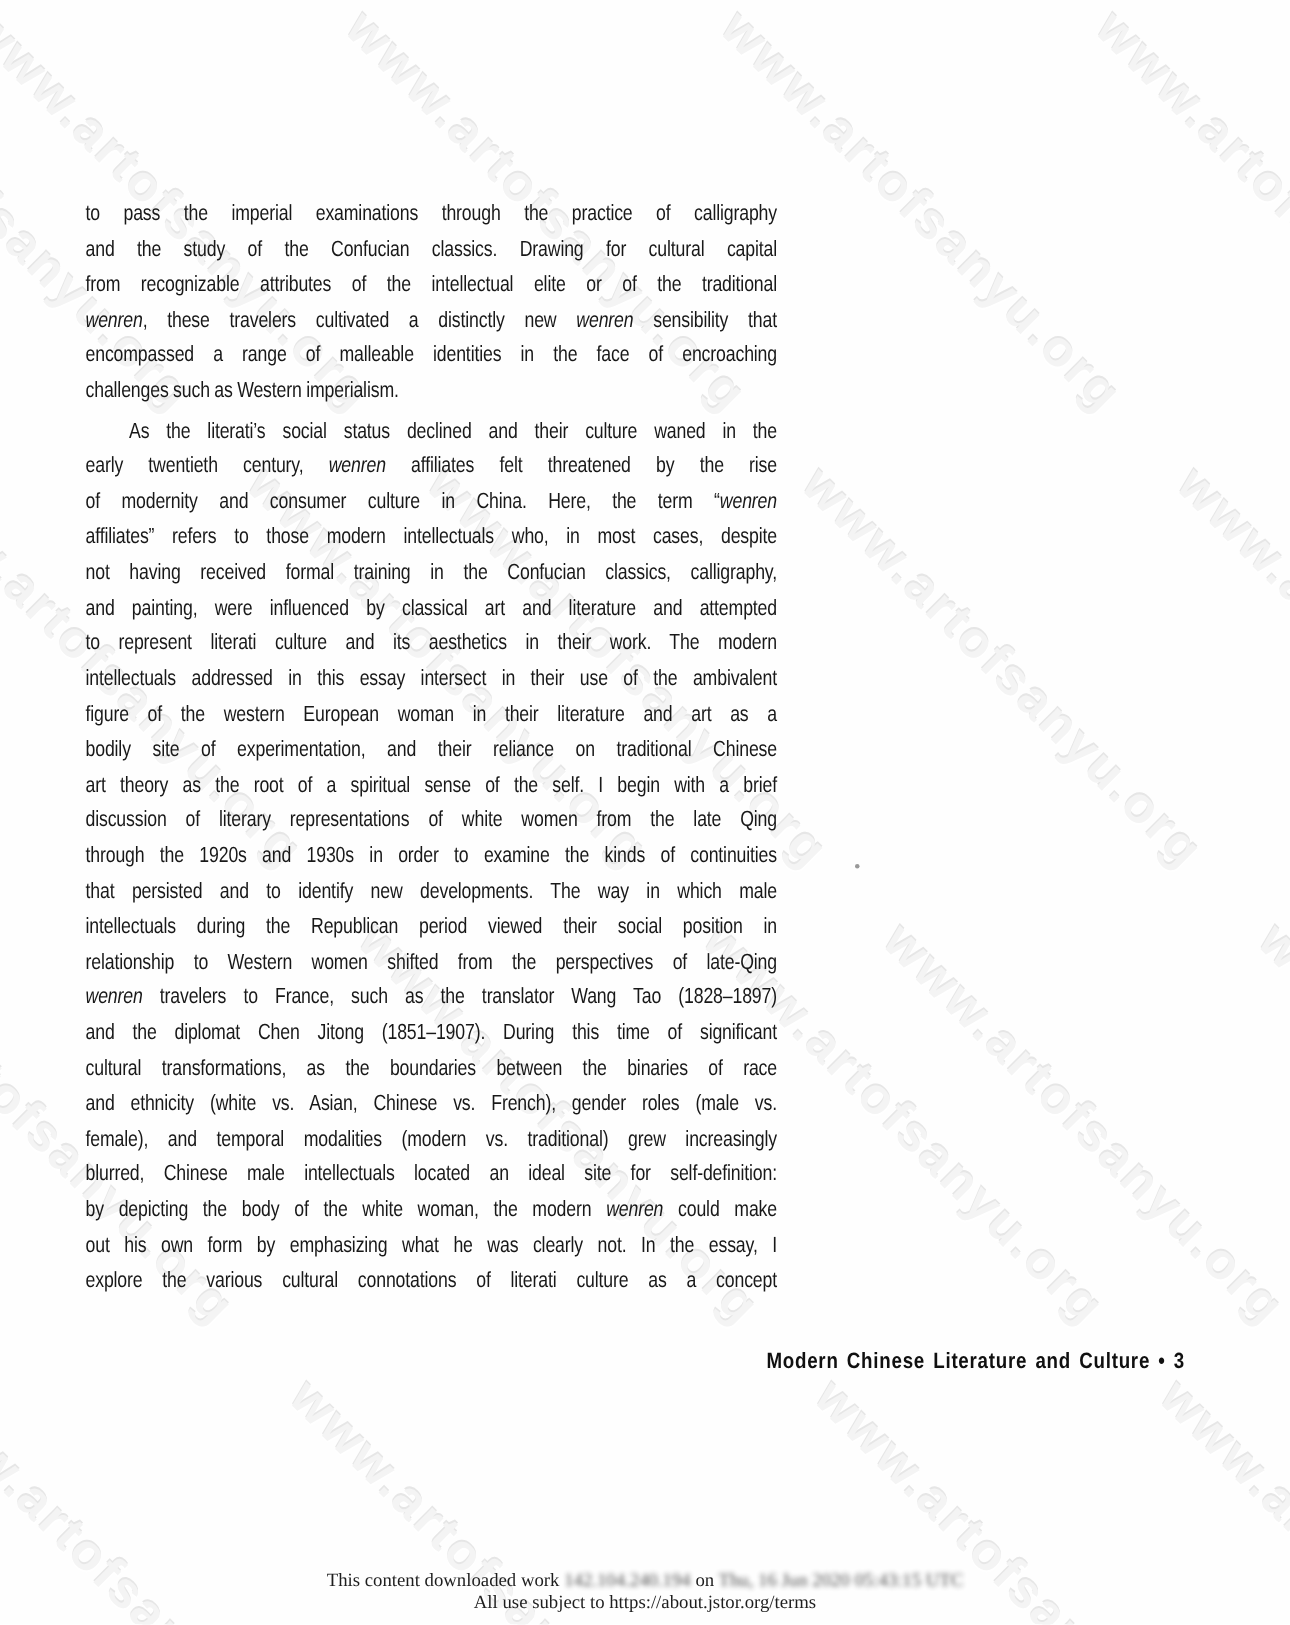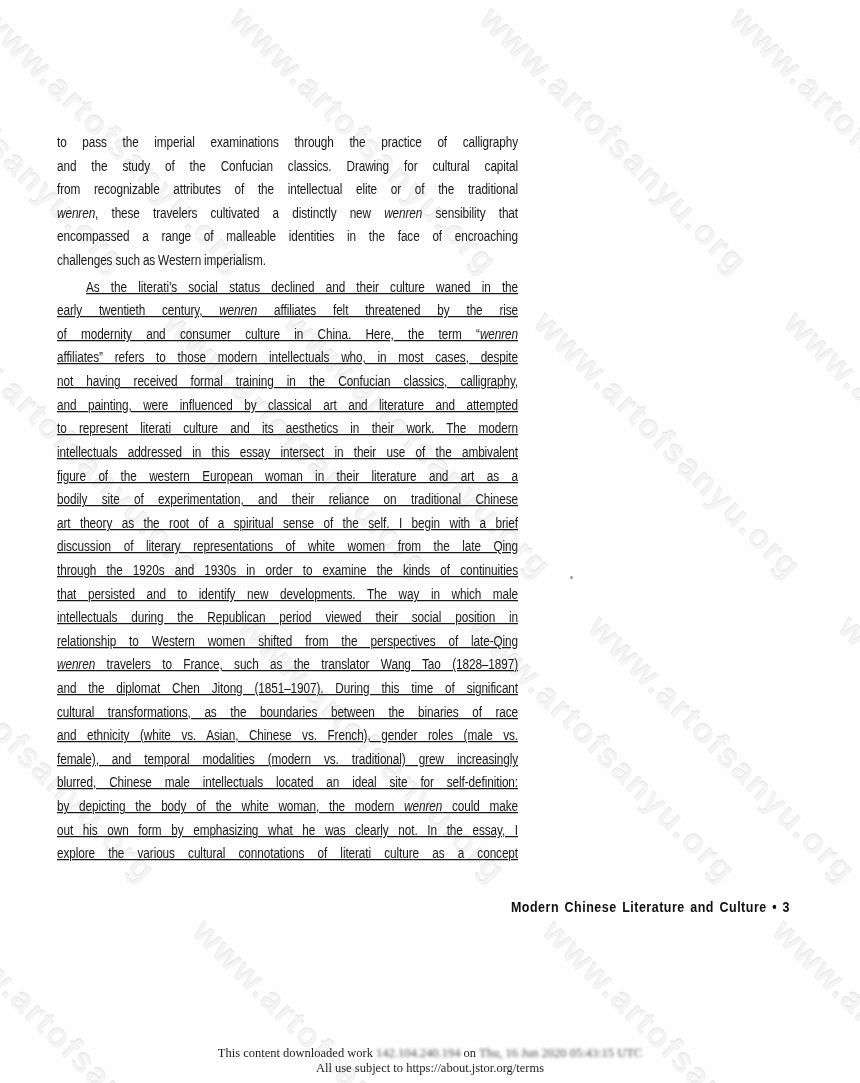--- a/index.html
+++ b/index.html
@@ -33,21 +33,21 @@
     position: absolute;
     left: 57px;
     top: 131px;
     width: 461px;
     z-index: 1;
     color: #181818;
     font-size: 11.8px;
     letter-spacing: -0.1px;
     word-spacing: -0.2px;
   }
-  .para.indented { margin-top: 3px; text-decoration: underline; }
+  .para.indented { margin-top: 3px; }
   .line {
     height: 23.62px;
     line-height: 23.62px;
     text-align: justify;
     text-align-last: justify;
     transform: scaleY(1.24);
     transform-origin: 0 50%;
   }
   .line.indent { padding-left: 29px; }
   .line.endline { text-align-last: left; }

